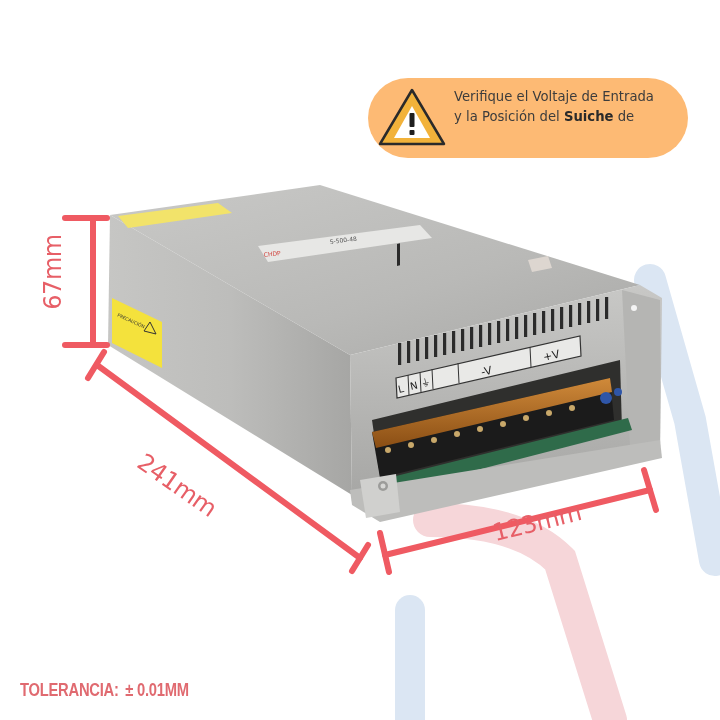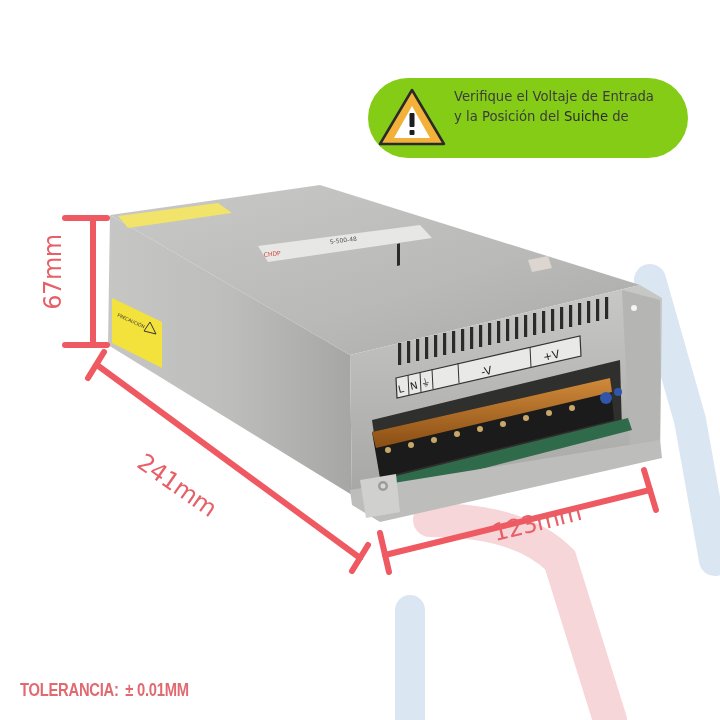--- a/index.html
+++ b/index.html
@@ -4,28 +4,28 @@
 <style>
   * { box-sizing: border-box; margin: 0; padding: 0; }
   html, body { width: 720px; height: 720px; overflow: hidden; background: #ffffff; }
   body { position: relative; font-family: "DejaVu Sans", sans-serif; }
 
   .stage { position: absolute; left: 0; top: 0; width: 720px; height: 720px; }
 
   
   .warn-badge {
     position: absolute; left: 368px; top: 78px; width: 320px; height: 80px;
-    background: #84cc16; border-radius: 40px;
+    background: #fdba74; border-radius: 40px;
   }
   .warn-icon { position: absolute; left: 8px; top: 8px; width: 72px; height: 62px; }
   .warn-text {
     position: absolute; left: 86px; top: 9px; width: 232px;
     font-family: "DejaVu Sans", sans-serif; font-size: 13.2px; line-height: 20px; color: #3c3c3c;
   }
-  .warn-text b { font-weight: normal; color: #2a2a2a; }
+  .warn-text b { font-weight: bold; color: #2a2a2a; }
 
   
   .dim-label {
     position: absolute; color: #e75f67; font-family: "DejaVu Sans", sans-serif;
     font-size: 24px; font-weight: normal; letter-spacing: -0.5px; white-space: nowrap;
   }
   .dim-67 { left: 8px; top: 258px; transform: rotate(-90deg); transform-origin: 50% 50%; width: 90px; text-align: center; }
   .dim-241 { left: 148px; top: 448px; transform: rotate(35deg); transform-origin: 0 0; }
   .dim-123 { left: 490px; top: 520px; transform: rotate(-14deg); transform-origin: 0 0; }
 

